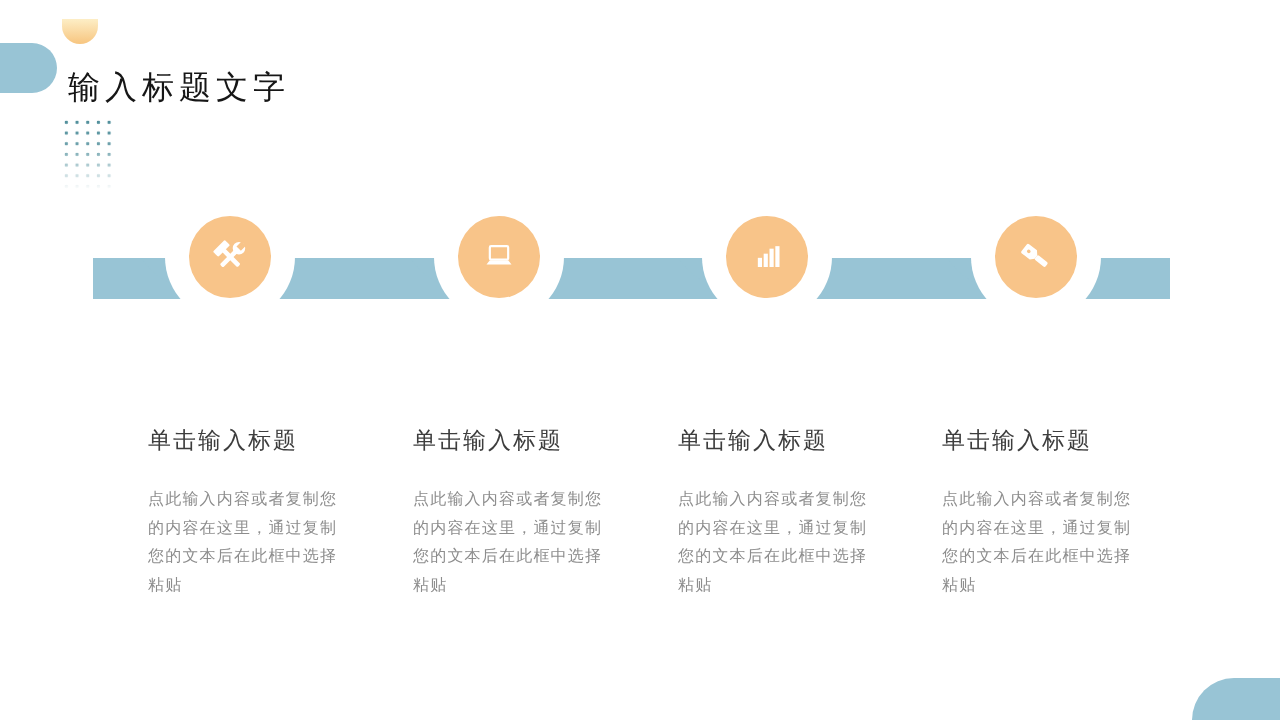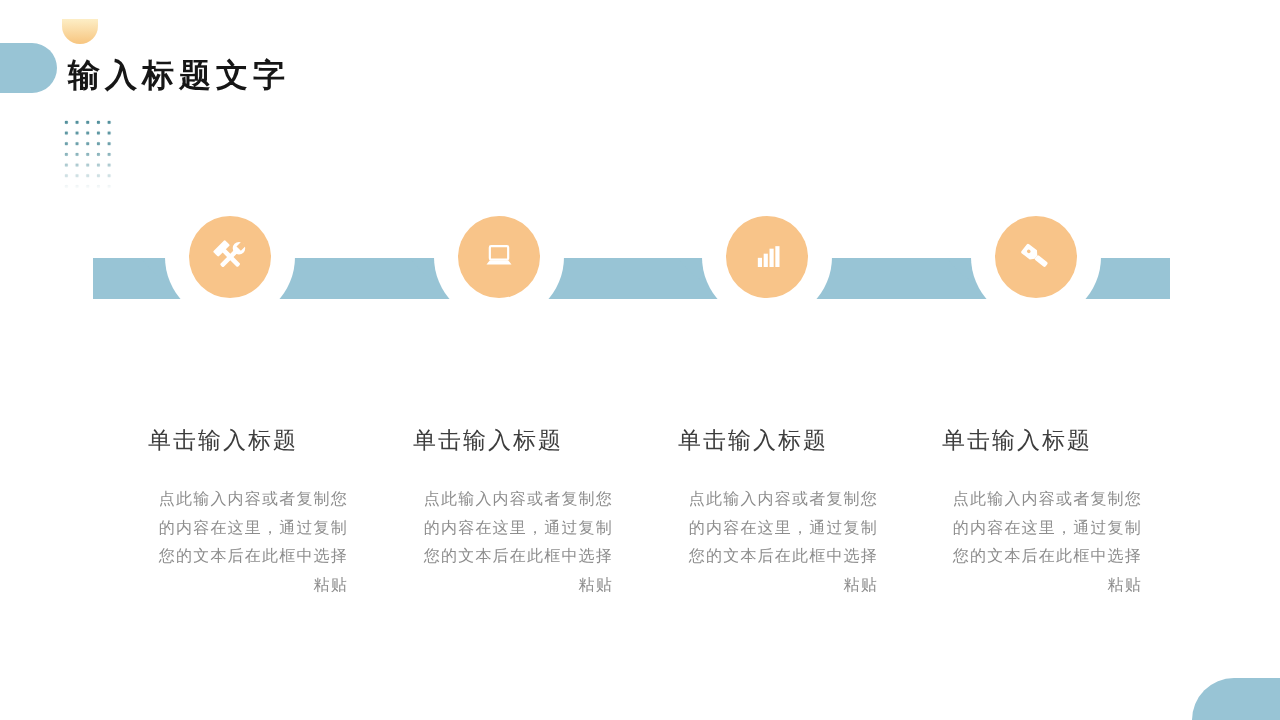--- a/index.html
+++ b/index.html
@@ -23,22 +23,22 @@
   .deco-pill{
     position:absolute;left:0;top:43px;width:57px;height:50px;
     background:var(--ribbon-blue);border-radius:0 25px 25px 0;
   }
   .deco-sun{
     position:absolute;left:62px;top:19px;width:36px;height:25px;
     background:linear-gradient(180deg,var(--sun-light) 0%,var(--sun-deep) 100%);
     border-radius:6px 6px 999px 999px;
   }
   .page-title{
-    position:absolute;left:68px;top:57px;
-    font-size:32px;line-height:37px;font-weight:bold;letter-spacing:5px;
+    position:absolute;left:68px;top:69px;
+    font-size:32px;line-height:37px;font-weight:normal;letter-spacing:5px;
     color:var(--title-black);white-space:nowrap;
   }
   .dot-grid{
     position:absolute;left:60px;top:116px;width:52px;height:74px;
     background-image:radial-gradient(circle,var(--dot-teal) 1.5px,rgba(76,140,153,0) 2px);
     background-size:10.7px 10.7px;background-position:1px 1px;
   }
   .dot-grid::after{
     content:"";position:absolute;inset:0;
     background:linear-gradient(to bottom,rgba(255,255,255,0) 0%,rgba(255,255,255,0.15) 35%,rgba(255,255,255,0.75) 82%,#fff 100%);
@@ -81,21 +81,21 @@
 
   
   .step-col{position:absolute;top:426px;width:205px;}
   .c1{left:148px;} .c2{left:413px;} .c3{left:678px;} .c4{left:942px;}
   .step-heading{
     font-size:23px;line-height:29px;font-weight:normal;letter-spacing:2px;
     color:var(--heading-gray);white-space:nowrap;
   }
   .step-body{
     margin-top:30px;font-size:16px;line-height:28.5px;letter-spacing:1.2px;
-    color:var(--body-gray);width:200px;text-align:right;
+    color:var(--body-gray);width:200px;text-align:left;
   }
 
   
   .deco-corner{
     position:absolute;right:0;bottom:0;width:88px;height:42px;
     background:var(--ribbon-blue);border-top-left-radius:42px;
   }
 </style>
 </head>
 <body>

